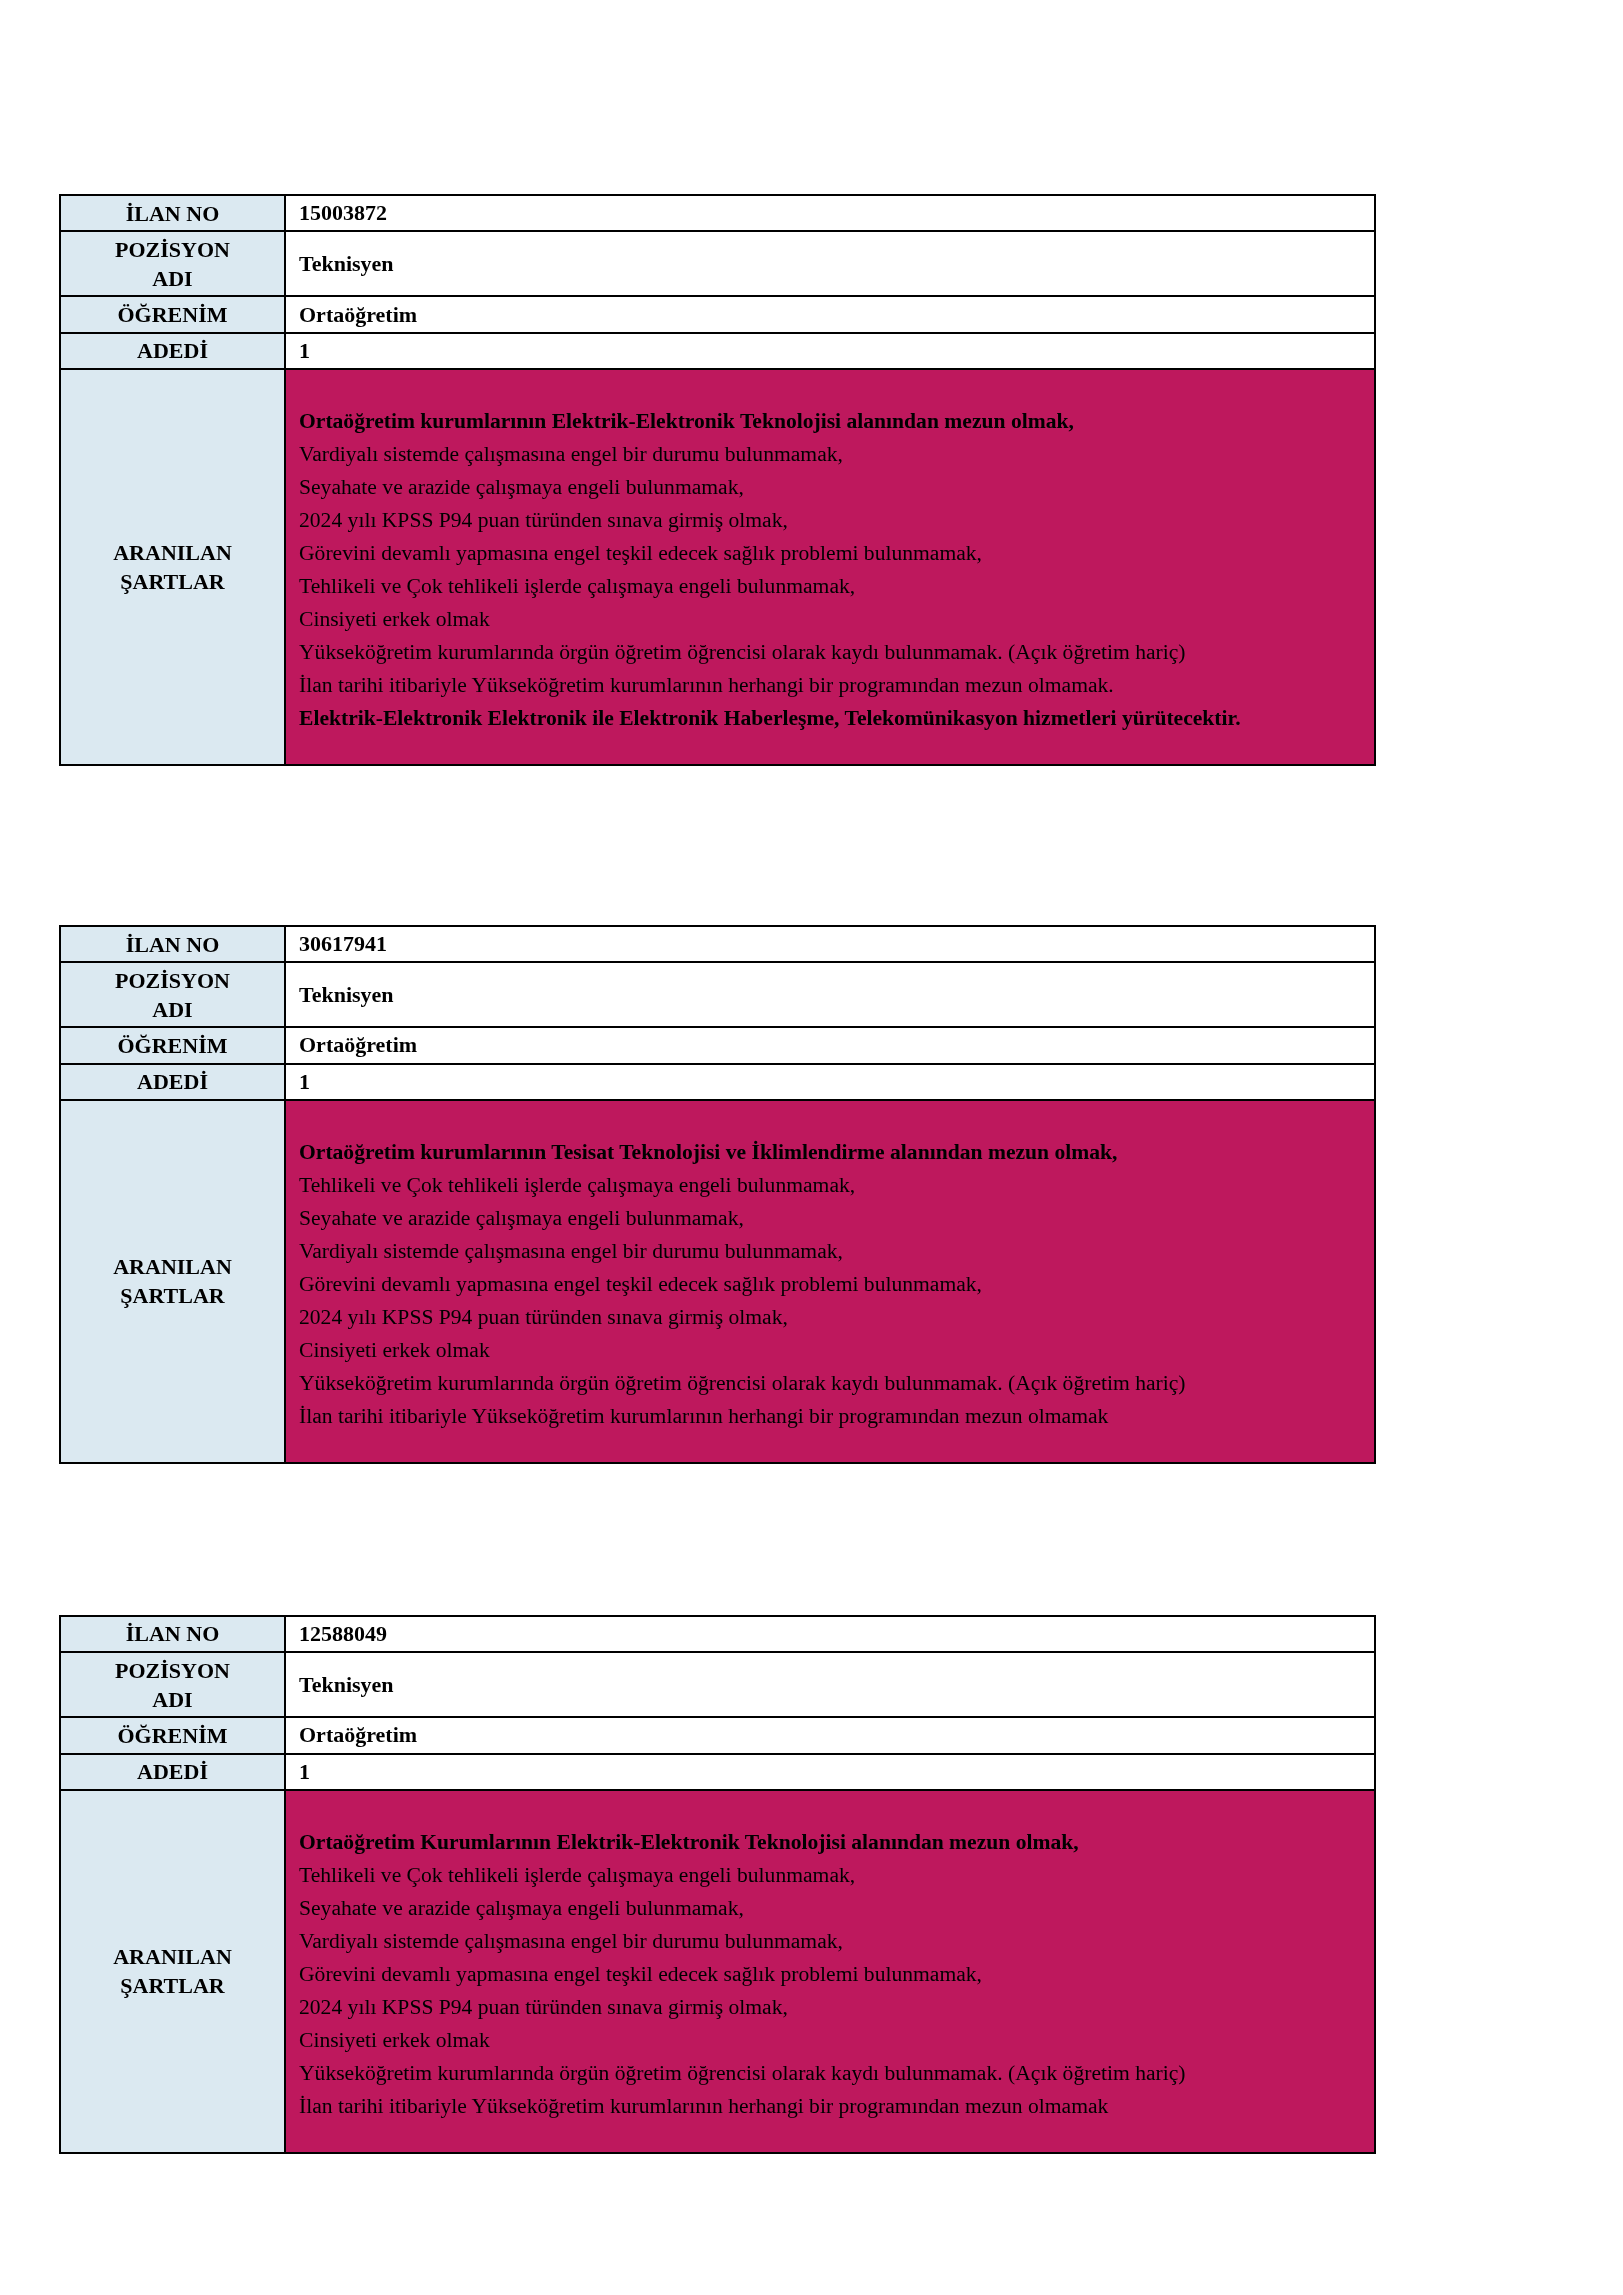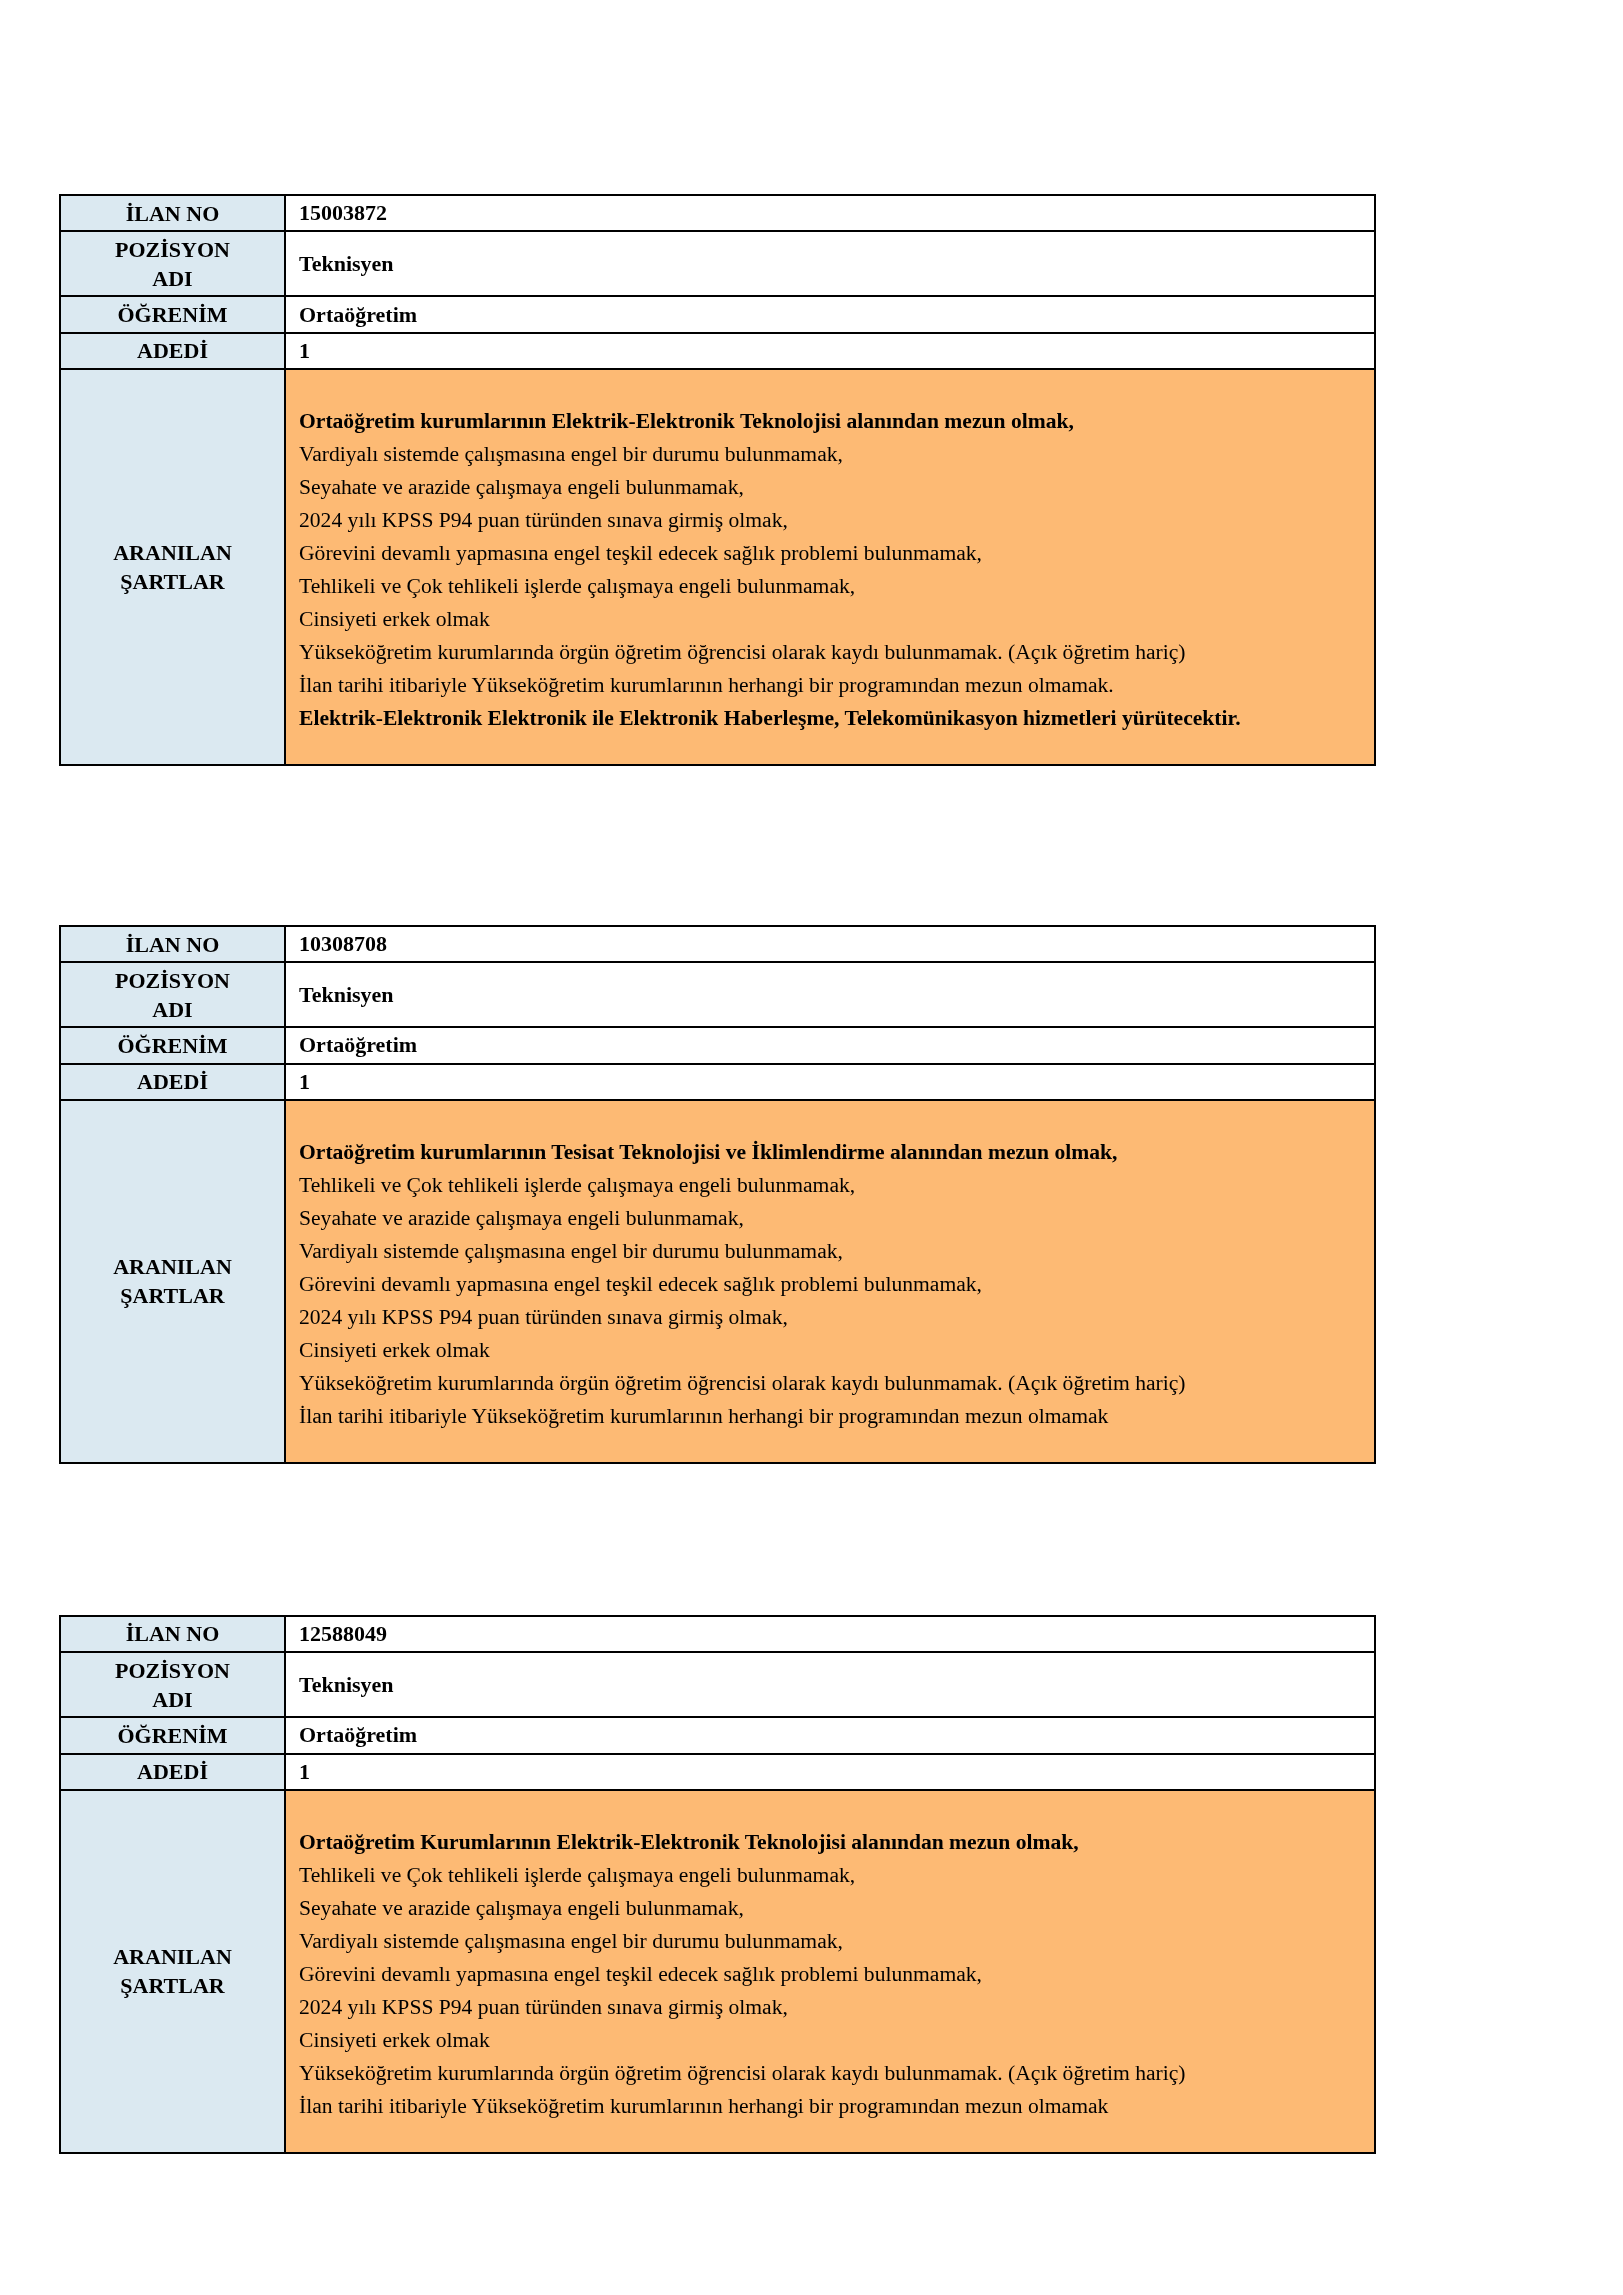--- a/index.html
+++ b/index.html
@@ -44,21 +44,21 @@
     background: #ffffff;
     font-weight: bold;
     font-size: 22px;
     padding: 2.6px 6.5px 2.6px 13px;
   }
   tr.r-ilan td   { height: 31px; }
   tr.r-poz td    { height: 63px; }
   tr.r-ogr td    { height: 33px; }
   tr.r-adet td   { height: 33px; }
   td.sartlar-cell {
-    background: #fdba74;
+    background: #be185d;
     font-weight: normal;
     font-size: 21.6px;
     vertical-align: middle;
     padding: 35px 15.7px 29px 13px;
   }
   tr.r-sart-1 td { height: 376px; }
   tr.r-sart-2 td { height: 355px; }
   tr.r-sart-3 td { height: 349px; }
   .req-line {
     line-height: 33px;
@@ -112,21 +112,21 @@
   </table>
 
 <table class="job-table t2">
   <colgroup>
       <col class="c-label">
       <col class="c-value">
     </colgroup>
   <tbody>
       <tr class="r-ilan">
     <td class="label-cell">İLAN NO</td>
-    <td class="value-cell">10308708</td>
+    <td class="value-cell">30617941</td>
   </tr>
   <tr class="r-poz">
     <td class="label-cell">POZİSYON
 ADI</td>
     <td class="value-cell">Teknisyen</td>
   </tr>
   <tr class="r-ogr">
     <td class="label-cell">ÖĞRENİM</td>
     <td class="value-cell">Ortaöğretim</td>
   </tr>

